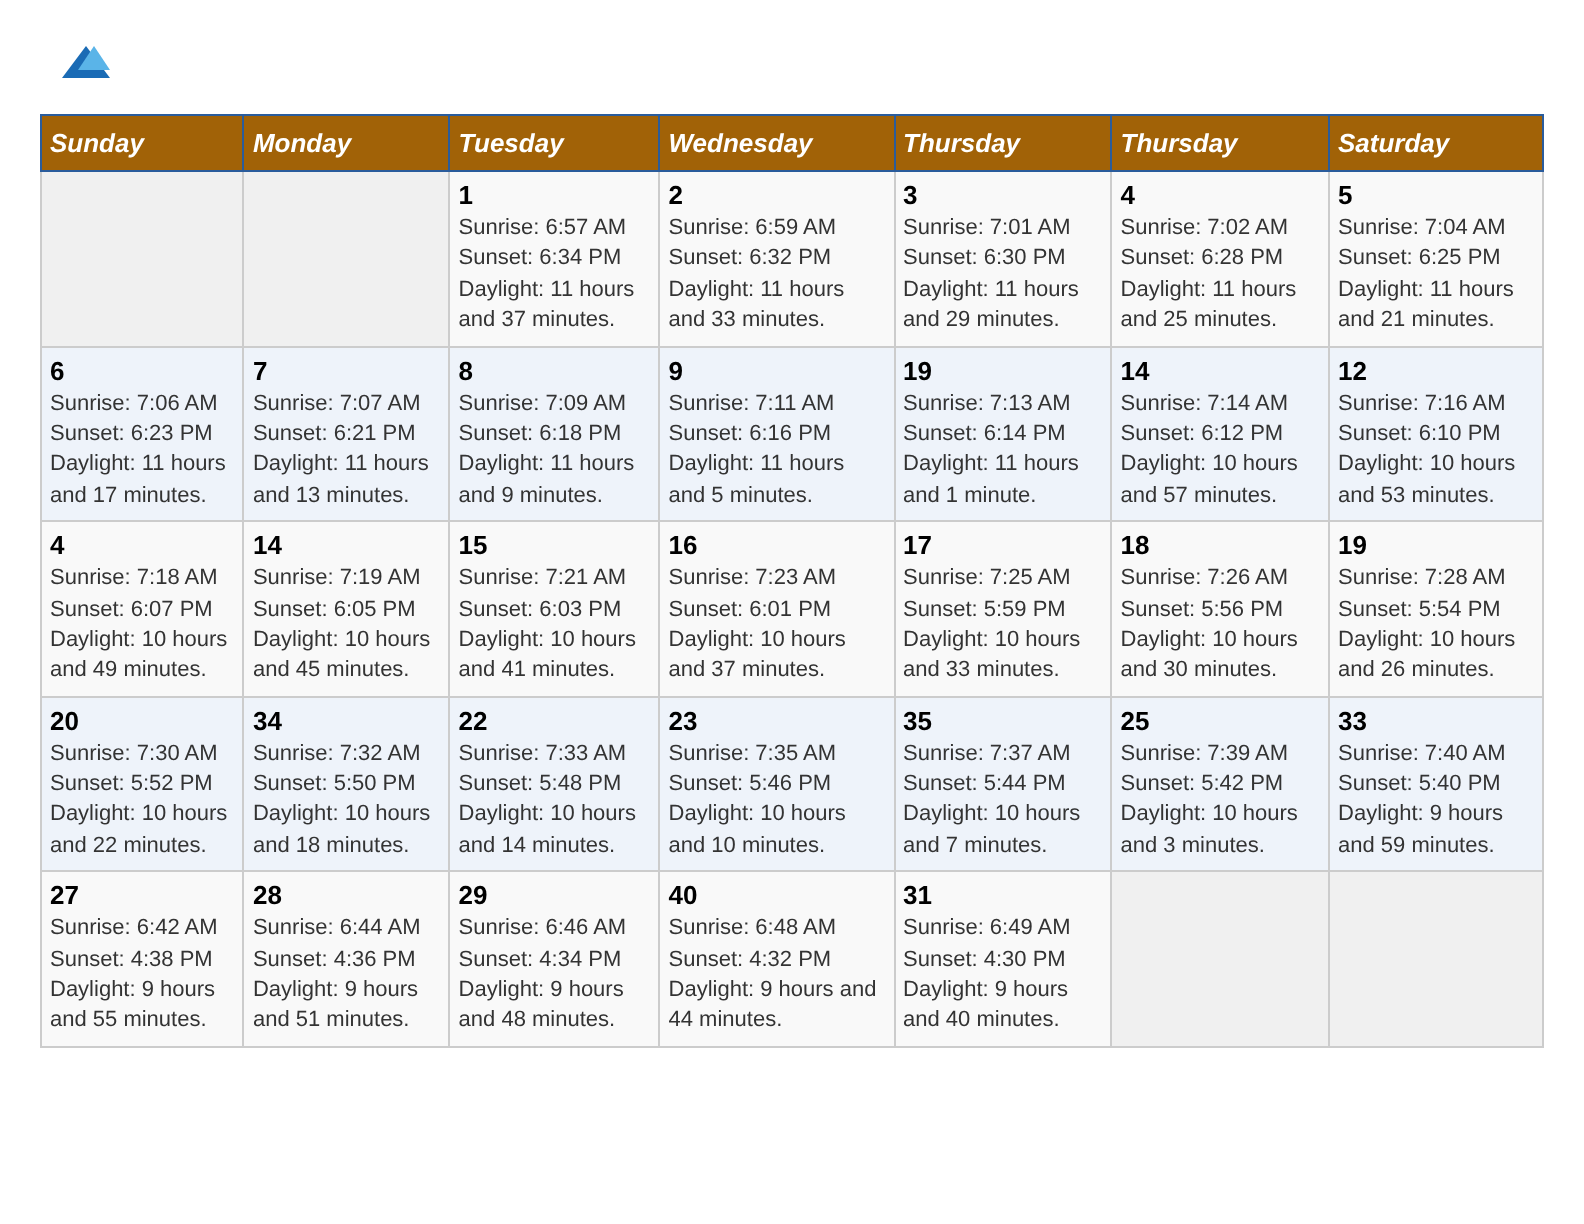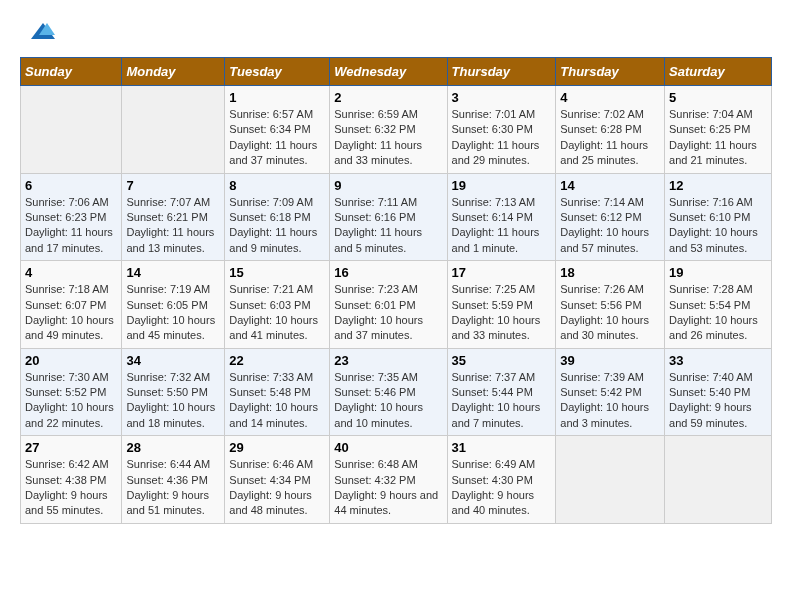--- a/index.html
+++ b/index.html
@@ -213,21 +213,21 @@
         </td>
         <td>
           <span class="day-number">23</span>
           <div class="day-info">Sunrise: 7:35 AM<br>Sunset: 5:46 PM<br>Daylight: 10 hours and 10 minutes.</div>
         </td>
         <td>
           <span class="day-number">35</span>
           <div class="day-info">Sunrise: 7:37 AM<br>Sunset: 5:44 PM<br>Daylight: 10 hours and 7 minutes.</div>
         </td>
         <td>
-          <span class="day-number">39</span>
+          <span class="day-number">25</span>
           <div class="day-info">Sunrise: 7:39 AM<br>Sunset: 5:42 PM<br>Daylight: 10 hours and 3 minutes.</div>
         </td>
         <td>
           <span class="day-number">33</span>
           <div class="day-info">Sunrise: 7:40 AM<br>Sunset: 5:40 PM<br>Daylight: 9 hours and 59 minutes.</div>
         </td>
       </tr>
       <tr>
         <td>
           <span class="day-number">27</span>

